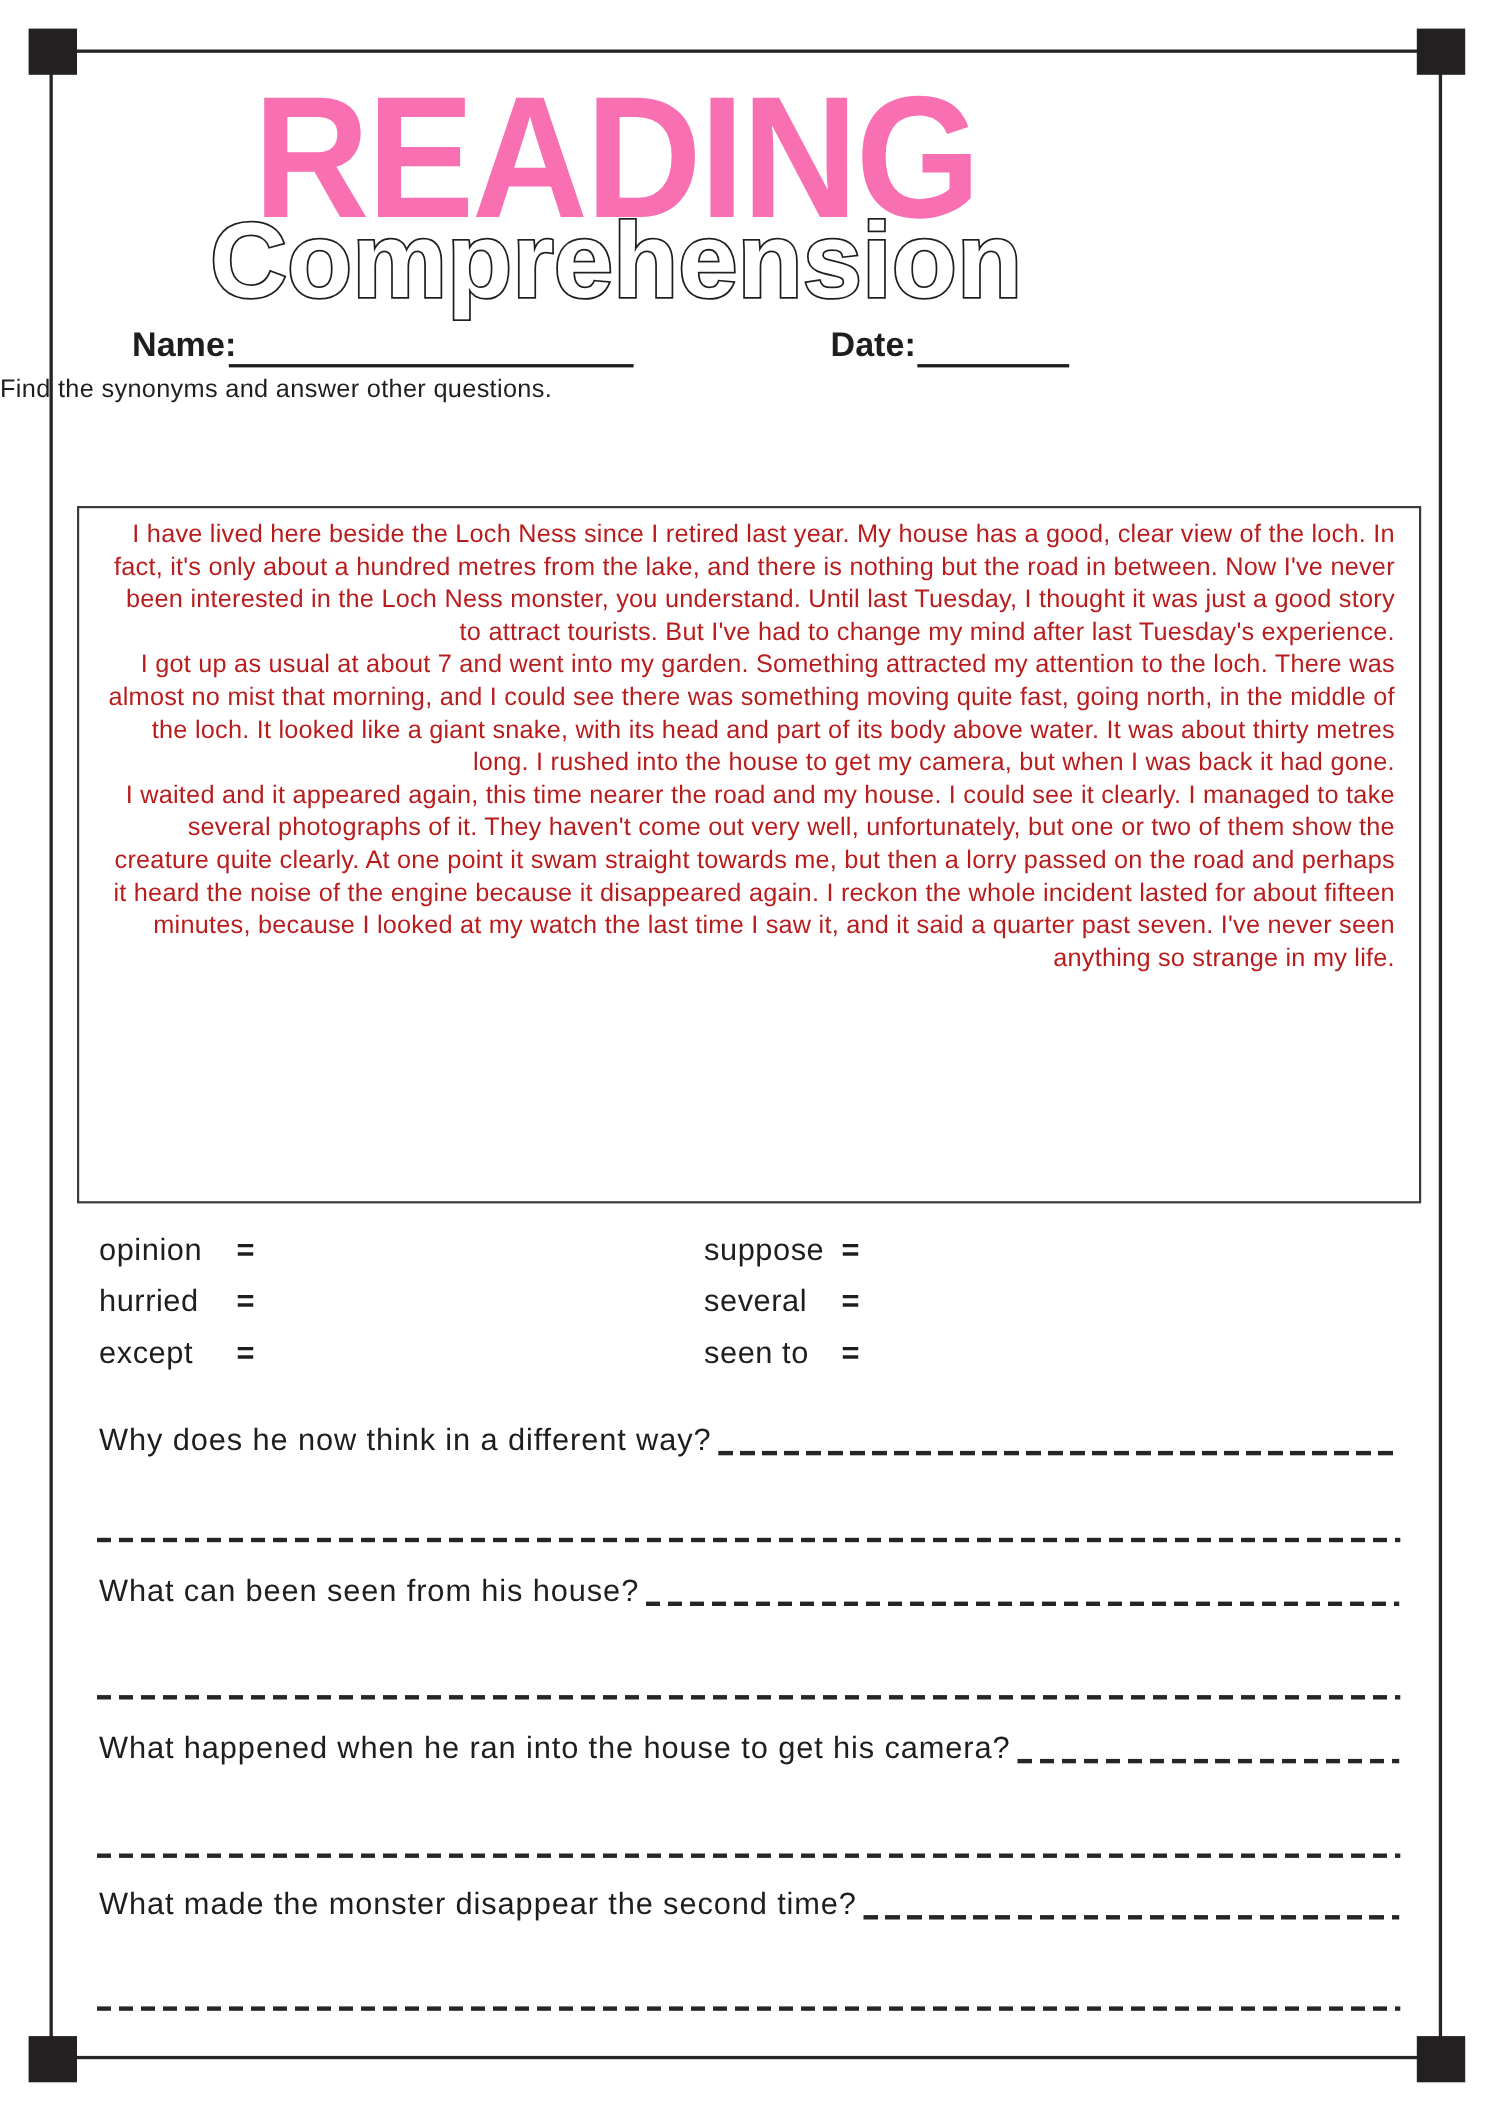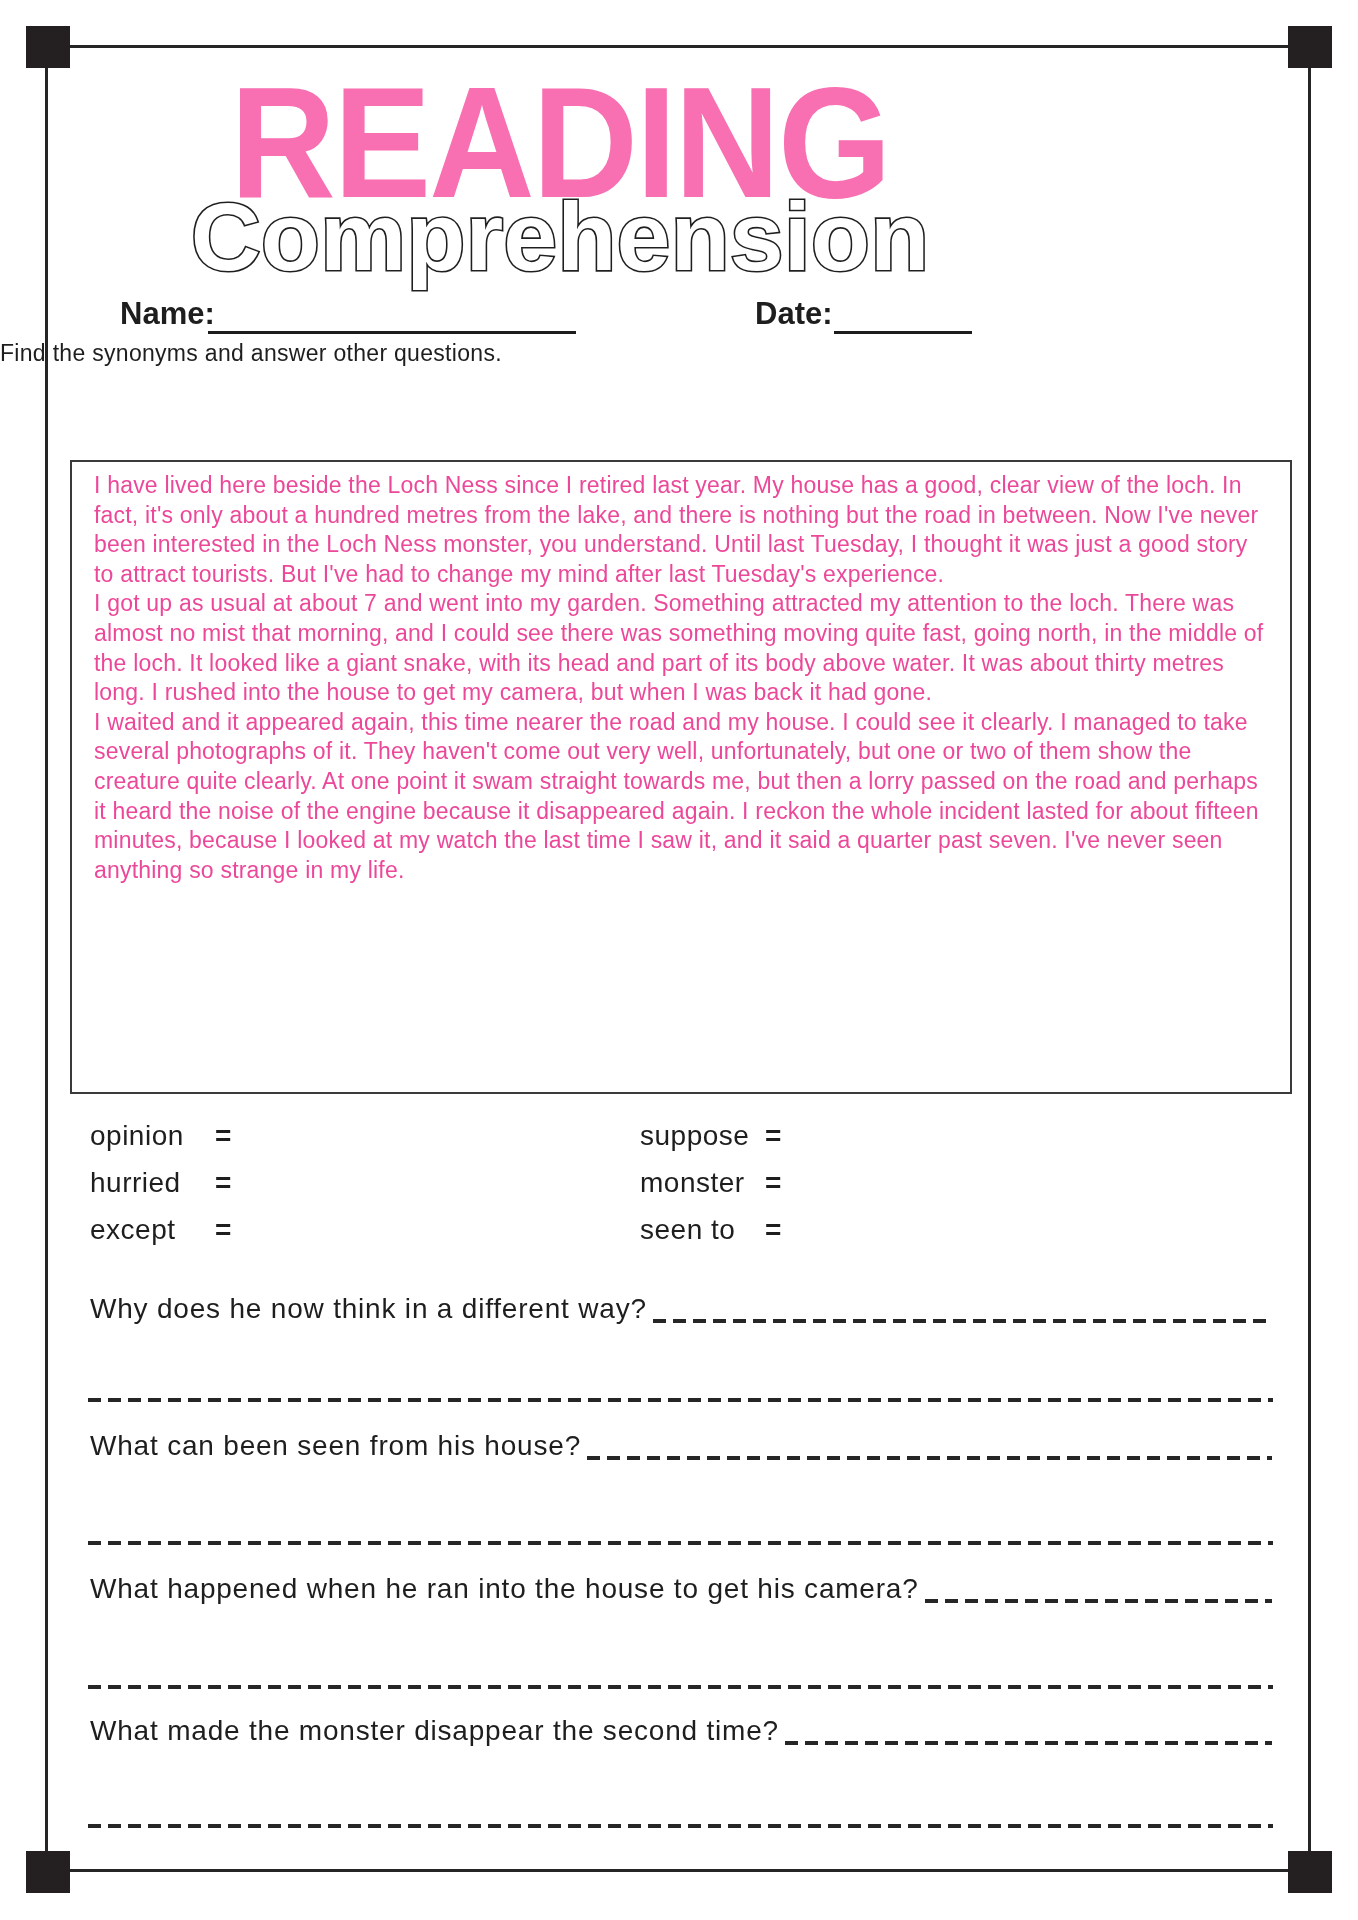--- a/index.html
+++ b/index.html
@@ -61,25 +61,25 @@
 
   
   .passage-box {
     position: absolute;
     left: 70px; top: 460px;
     width: 1222px; height: 634px;
     border: 2px solid #3a3a3a;
     padding: 9px 22px;
   }
   .passage-box p {
-    text-align: left;
+    text-align: right;
     font-size: 23px;
     line-height: 29.6px;
     letter-spacing: 0.2px;
-    color: #ec4899;
+    color: #b91c1c;
   }
 
   
   .synonyms {
     position: absolute;
     left: 90px; top: 1112px;
     width: 1180px;
     display: grid;
     grid-template-columns: 550px 1fr;
     grid-auto-rows: 47px;
@@ -157,21 +157,21 @@
     </div>
     <div class="syn-cell">
       <span class="syn-word">suppose</span>
       <span class="syn-eq">=</span>
     </div>
     <div class="syn-cell">
       <span class="syn-word">hurried</span>
       <span class="syn-eq">=</span>
     </div>
     <div class="syn-cell">
-      <span class="syn-word">monster</span>
+      <span class="syn-word">several</span>
       <span class="syn-eq">=</span>
     </div>
     <div class="syn-cell">
       <span class="syn-word">except</span>
       <span class="syn-eq">=</span>
     </div>
     <div class="syn-cell">
       <span class="syn-word">seen to</span>
       <span class="syn-eq">=</span>
     </div>

